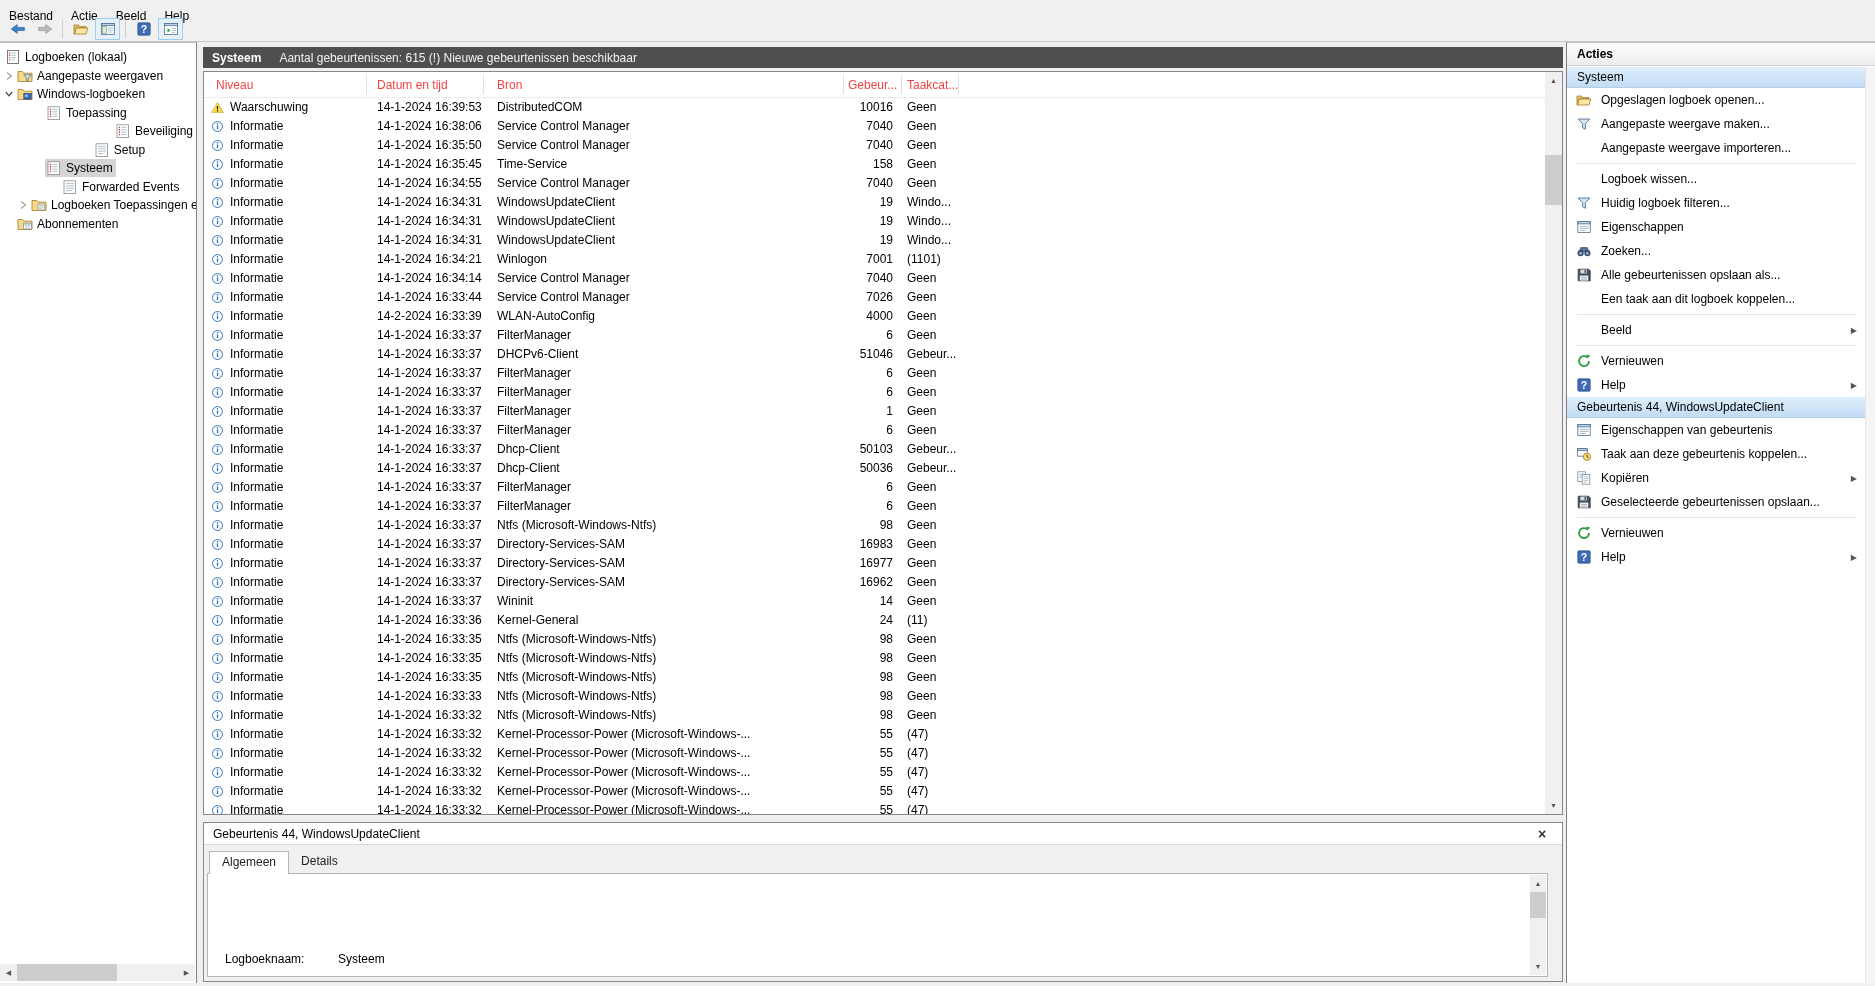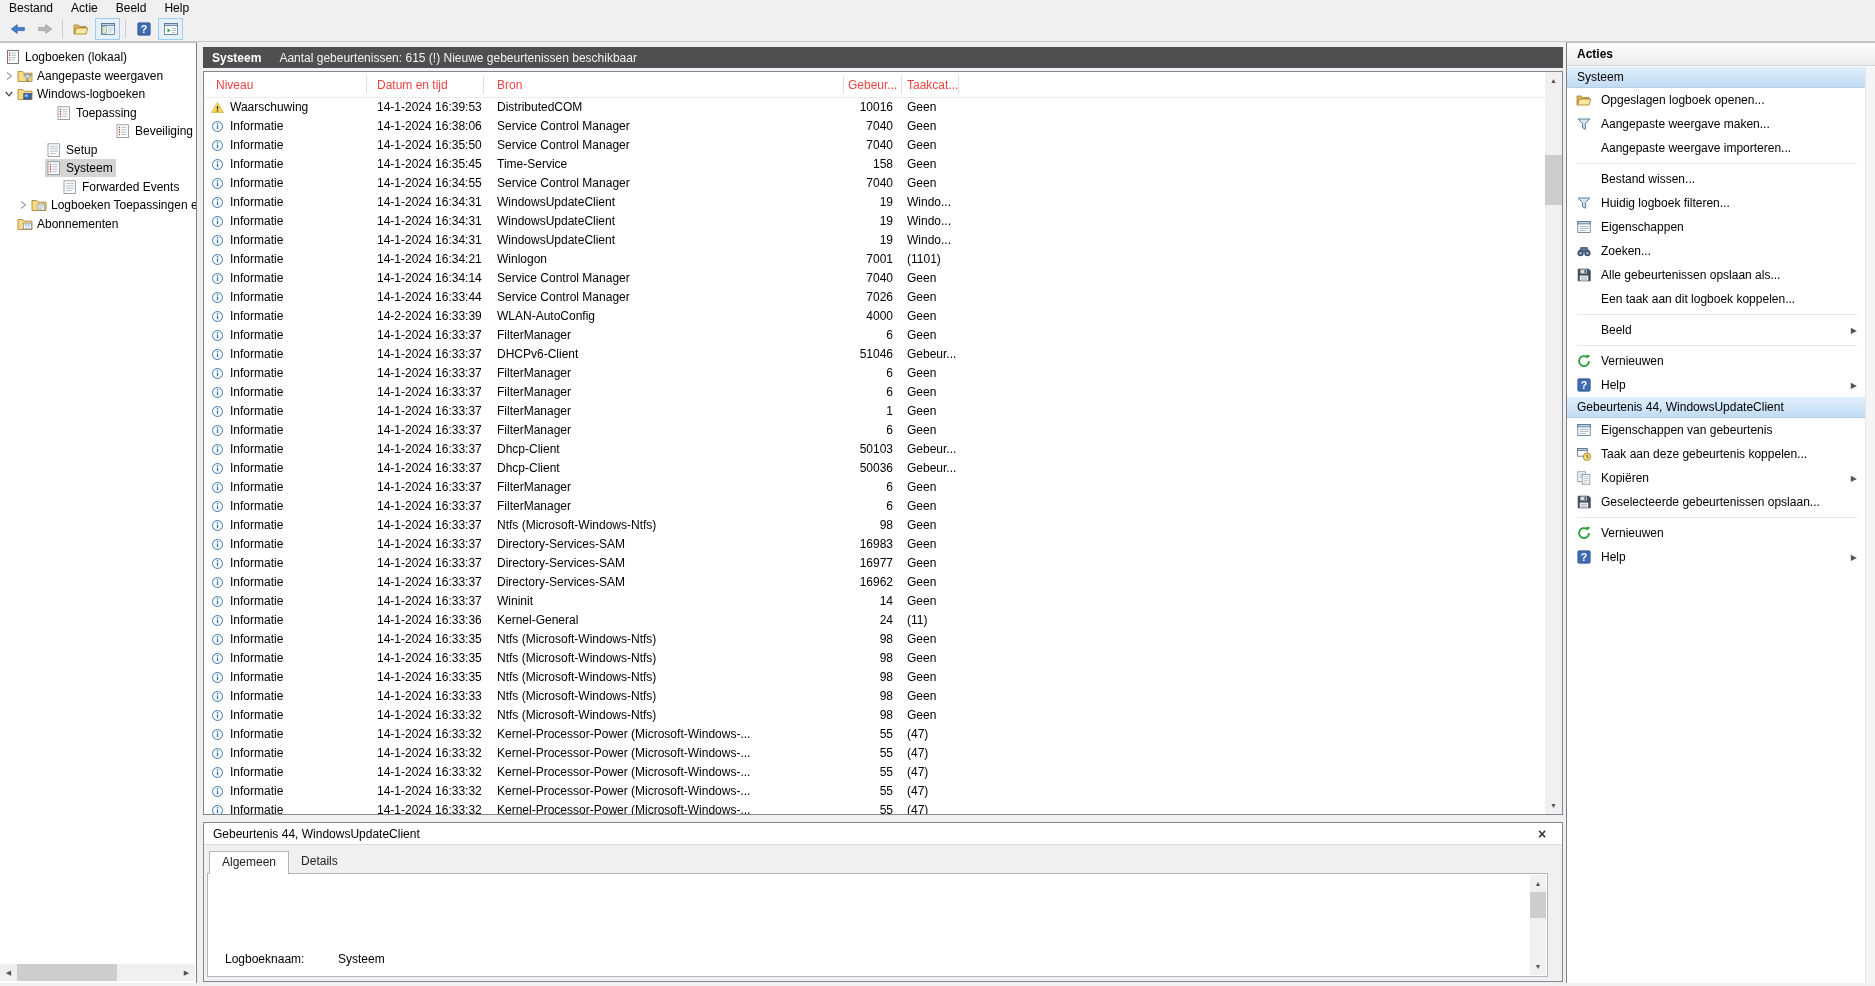--- a/index.html
+++ b/index.html
@@ -1,18 +1,18 @@
 <!DOCTYPE html>
 <html><head>
 <meta charset="utf-8">
 <style>
 *{box-sizing:border-box;margin:0;padding:0}
 body{margin:0;background:#f0f0f0}
 #app{position:relative;width:1875px;height:986px;background:#f0f0f0;font:12px "Liberation Sans",sans-serif;color:#000;overflow:hidden}
-.menubar{position:absolute;left:0;top:0;right:0;height:16px;display:flex;align-items:center}
+.menubar{position:absolute;left:0;top:8px;right:0;height:16px;display:flex;align-items:center}
 .menu-item{padding:1px 9px;cursor:default}
 .toolbar{position:absolute;left:0;top:16px;right:0;height:26px;display:flex;align-items:center;padding-left:4px;border-bottom:1px solid #c9c9c9}
 .tb-btn{width:25px;height:22px;display:flex;align-items:center;justify-content:center;margin:0 1px;border:1px solid transparent}
 .tb-btn.toggled{border:1px solid #9ecdf0;background:#e4f1fb}
 .tb-btn svg{width:18px;height:16px;display:block}
 .tb-sep{width:1px;height:18px;background:#cdcdcd;margin:0 4px}
 .tree-panel{position:absolute;left:0;top:42px;width:197px;height:941px;background:#fff;border-top:1px solid #bcbcbc;border-right:1px solid #7f7f7f;overflow:hidden}
 .tree{position:absolute;left:0;top:5px;right:0}
 .tree-row{height:18.5px;display:flex;align-items:center;white-space:nowrap}
 .expander{width:14px;height:14px;flex:0 0 14px;display:flex;align-items:center;justify-content:center}
@@ -178,21 +178,21 @@
             <span class="ic">
               <svg viewBox="0 0 16 16">
                 <path d="M1 13.5V3.5h4.6l1.4 1.7H15v8.3z" fill="#f7d985" stroke="#ac8a3a" stroke-width="0.9"></path>
                 <rect x="6.8" y="7.5" width="7.4" height="5.6" fill="#3a66b5" stroke="#24427c" stroke-width="0.7"></rect>
                 <rect x="7.8" y="8.6" width="3" height="2.2" fill="#9fc0ee"></rect>
               </svg>
             </span>
             <span class="tree-label">Windows-logboeken</span>
           </span>
         </div>
-        <div class="tree-row" style="padding-left: 41px;">
+        <div class="tree-row" style="padding-left: 31px;">
           <span class="expander"></span>
           <span class="tree-hl">
             <span class="ic">
               <svg viewBox="0 0 16 16">
                 <rect x="2" y="1.8" width="11.5" height="12.8" fill="#fff" stroke="#8a8a8a" stroke-width="0.8"></rect>
                 <path d="M6.4 4.4h5M6.4 6.8h5M6.4 9.2h5M6.4 11.6h5" stroke="#a9b8c6" stroke-width="0.9"></path>
                 <path d="M3.8 4.4h1.3M3.8 6.8h1.3M3.8 9.2h1.3M3.8 11.6h1.3" stroke="#c43a2e" stroke-width="1.4"></path>
               </svg>
             </span>
             <span class="tree-label">Toepassing</span>
@@ -204,21 +204,21 @@
             <span class="ic">
               <svg viewBox="0 0 16 16">
                 <rect x="2" y="1.8" width="11.5" height="12.8" fill="#fff" stroke="#8a8a8a" stroke-width="0.8"></rect>
                 <path d="M6.4 4.4h5M6.4 6.8h5M6.4 9.2h5M6.4 11.6h5" stroke="#a9b8c6" stroke-width="0.9"></path>
                 <path d="M3.8 4.4h1.3M3.8 6.8h1.3M3.8 9.2h1.3M3.8 11.6h1.3" stroke="#c43a2e" stroke-width="1.4"></path>
               </svg>
             </span>
             <span class="tree-label">Beveiliging</span>
           </span>
         </div>
-        <div class="tree-row" style="padding-left: 31px;">
+        <div class="tree-row" style="padding-left: 31px; justify-content: center;">
           <span class="expander"></span>
           <span class="tree-hl">
             <span class="ic">
               <svg viewBox="0 0 16 16">
                 <rect x="2" y="1.8" width="11.5" height="12.8" fill="#fff" stroke="#8a8a8a" stroke-width="0.8"></rect>
                 <path d="M4 4.4h8M4 6.8h8M4 9.2h8M4 11.6h5.5" stroke="#a9b8c6" stroke-width="0.9"></path>
               </svg>
             </span>
             <span class="tree-label">Setup</span>
           </span>
@@ -886,21 +886,21 @@
           </span>
           <span class="act-label">Aangepaste weergave maken...</span>
         </div>
         <div class="act-item">
           <span class="act-ic"></span>
           <span class="act-label">Aangepaste weergave importeren...</span>
         </div>
         <div class="act-sep"></div>
         <div class="act-item">
           <span class="act-ic"></span>
-          <span class="act-label">Bestand wissen...</span>
+          <span class="act-label">Logboek wissen...</span>
         </div>
         <div class="act-item">
           <span class="act-ic">
             <svg viewBox="0 0 16 16">
               <path d="M2.2 3h11.6l-4.4 4.8v5.4l-2.8-1.4V7.8z" fill="#d8e4ef" stroke="#54718e" stroke-width="0.9"></path>
             </svg>
           </span>
           <span class="act-label">Huidig logboek filteren...</span>
         </div>
         <div class="act-item">

